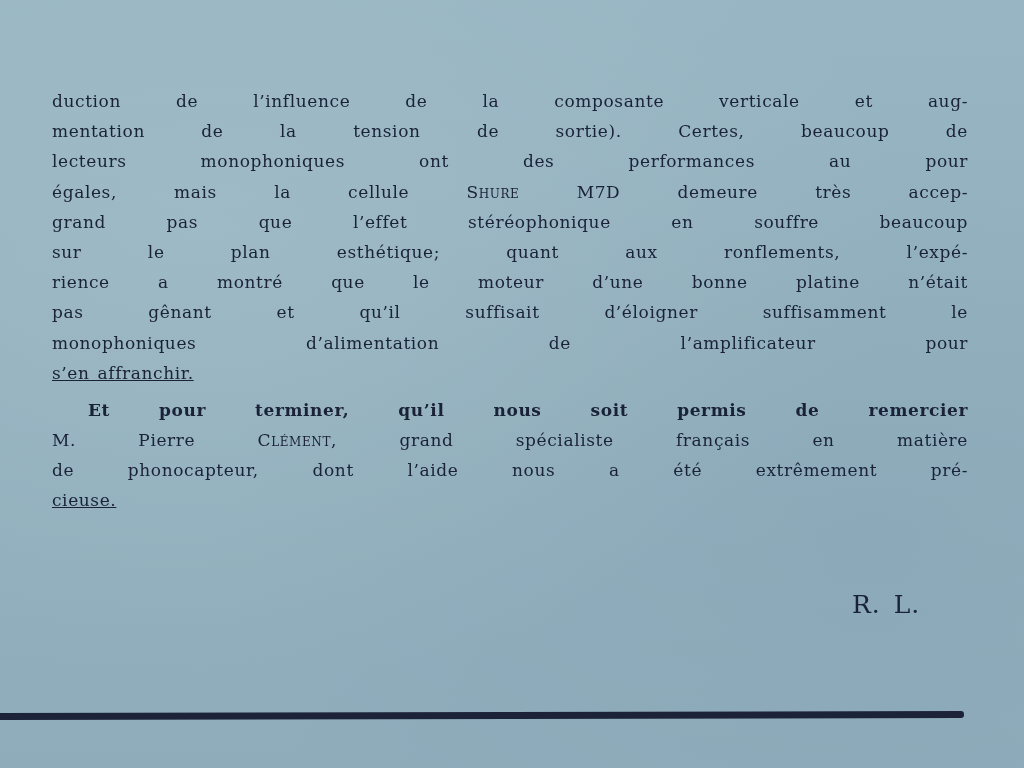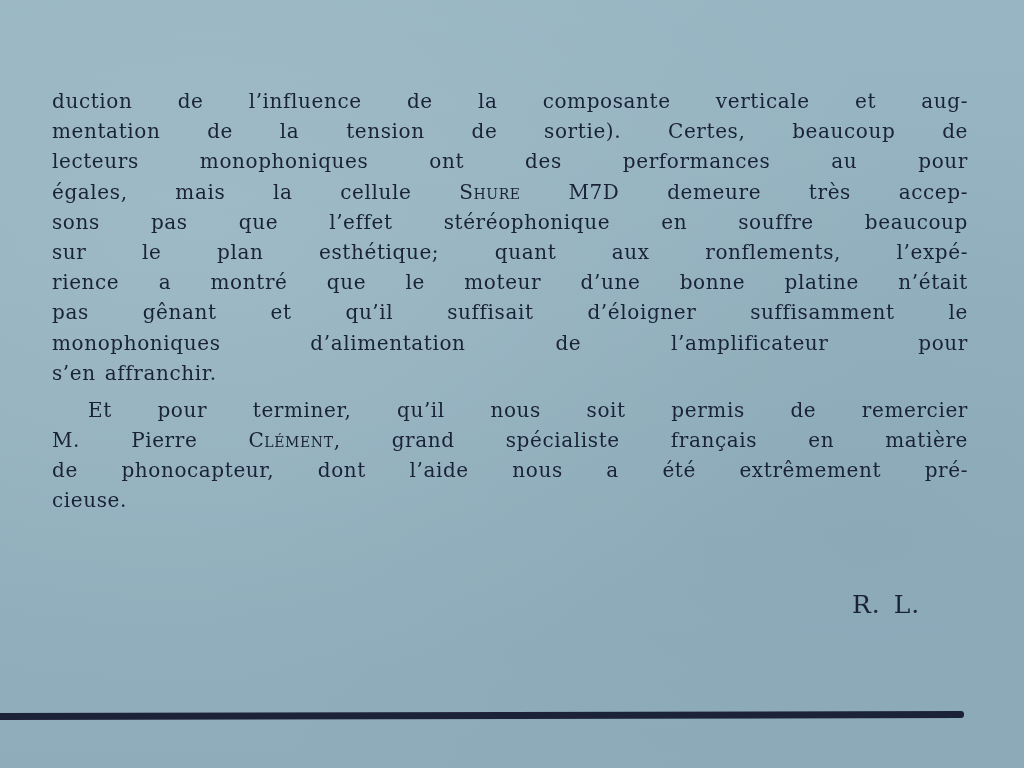--- a/index.html
+++ b/index.html
@@ -20,39 +20,41 @@
       color: #1a2238;
     }
     .page {
       position: absolute;
       left: 52px;
       top: 86px;
       width: 916px;
     }
     .para {
       margin: 0;
-      font-size: 20px;
+      font-size: 17px;
       line-height: 30.2px;
       letter-spacing: 0.6px;
       word-spacing: 2px;
     }
     .line {
       display: block;
       text-align: justify;
       text-align-last: justify;
       white-space: nowrap;
       overflow: visible;
       height: 30.2px;
     }
     .line.last {
       text-align-last: left;
       text-align: center;
+      text-decoration: underline;
     }
     .line.indent {
       padding-left: 36px;
+      font-weight: bold;
     }
     .para2 {
       margin-top: 7px;
     }
     .sc {
       font-variant: small-caps;
     }
     .signature {
       position: absolute;
       left: 852px;
@@ -75,21 +77,21 @@
   </style>
 </head>
 <body>
 
 <div class="page">
   <p class="para para1">
     <span class="line">duction de l’influence de la composante verticale et aug-</span>
     <span class="line">mentation de la tension de sortie). Certes, beaucoup de</span>
     <span class="line">lecteurs monophoniques ont des performances au pour</span>
     <span class="line"><span>égales, mais la cellule </span><span class="sc">Shure</span><span> M7D demeure très accep-</span></span>
-    <span class="line">sons pas que l’effet stéréophonique en souffre beaucoup</span>
+    <span class="line">grand pas que l’effet stéréophonique en souffre beaucoup</span>
     <span class="line">sur le plan esthétique; quant aux ronflements, l’expé-</span>
     <span class="line">rience a montré que le moteur d’une bonne platine n’était</span>
     <span class="line">pas gênant et qu’il suffisait d’éloigner suffisamment le</span>
     <span class="line">monophoniques d’alimentation de l’amplificateur pour</span>
     <span class="line last">s’en affranchir.</span>
   </p>
   <p class="para para2">
     <span class="line indent">Et pour terminer, qu’il nous soit permis de remercier</span>
     <span class="line"><span>M. Pierre </span><span class="sc">Clément</span><span>, grand spécialiste français en matière</span></span>
     <span class="line">de phonocapteur, dont l’aide nous a été extrêmement pré-</span>

